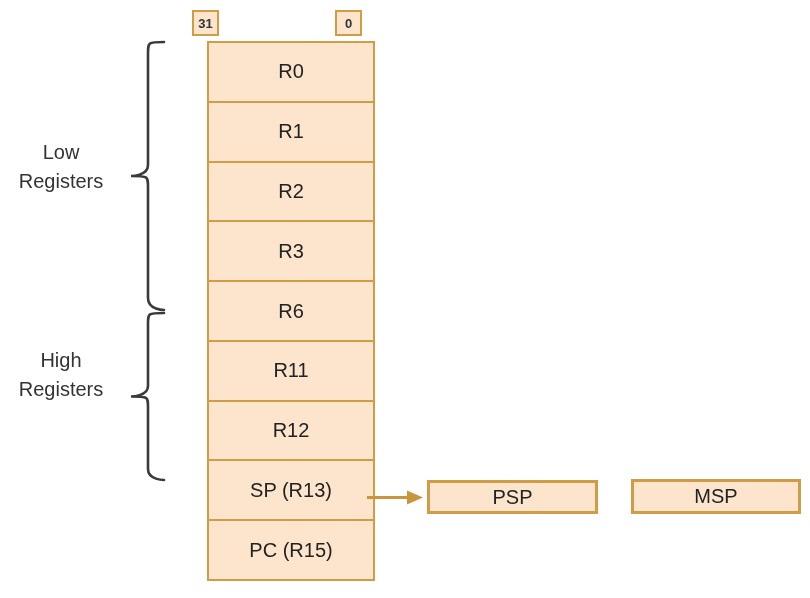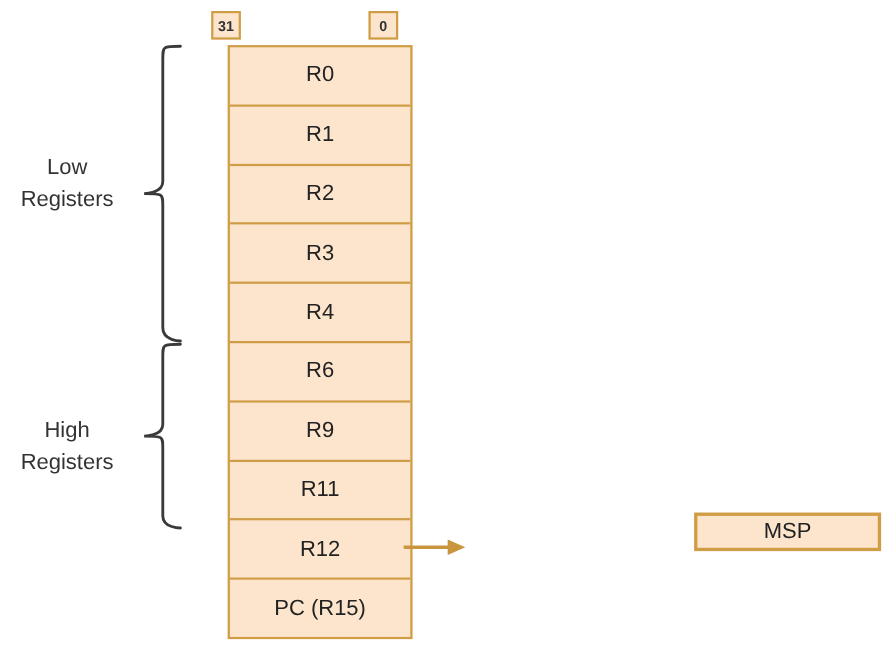--- a/index.html
+++ b/index.html
@@ -65,21 +65,21 @@
   .group-label {
     position: absolute;
     left: 0;
     width: 122px;
     text-align: center;
     font-size: 20px;
     line-height: 29px;
     color: #333;
   }
   #low-label  { top: 138px; }
-  #high-label { top: 377px; }
+  #high-label { top: 346px; }
 
   .brace { position: absolute; left: 128px; }
   #low-brace  { top: 40px; }
   #high-brace { top: 311px; }
   .brace path {
     fill: none;
     stroke: var(--brace);
     stroke-width: 2.6;
     stroke-linecap: round;
   }
@@ -90,40 +90,39 @@
     position: absolute;
     background: var(--box-fill);
     border: 3px solid var(--box-stroke);
     display: flex;
     align-items: center;
     justify-content: center;
     font-size: 20px;
     color: var(--text);
   }
   #psp-box { left: 427px; top: 480px; width: 171px; height: 34px; }
-  #msp-box { left: 631px; top: 466px; width: 170px; height: 35px; }
+  #msp-box { left: 631px; top: 479px; width: 170px; height: 35px; }
 </style>
 </head>
 <body>
 
 <div class="canvas">
 
   <div class="bit-box" id="bit-31">31</div>
   <div class="bit-box" id="bit-0">0</div>
 
   <div class="reg-column">
     <div class="reg-row">R0</div>
     <div class="reg-row">R1</div>
     <div class="reg-row">R2</div>
     <div class="reg-row">R3</div>
-    <div class="reg-row">R4</div>
     <div class="reg-row">R6</div>
-    <div class="reg-row">R9</div>
     <div class="reg-row">R11</div>
     <div class="reg-row">R12</div>
+    <div class="reg-row">SP (R13)</div>
     <div class="reg-row">PC (R15)</div>
   </div>
 
   <svg class="brace" id="low-brace" width="38" height="272" viewBox="0 0 38 272">
     <path d="M 36 2 C 20 2, 20 2, 20 14 L 20 125 C 20 136, 3 136, 3 136 C 20 136, 20 136, 20 147 L 20 258 C 20 270, 36 270, 36 270"></path>
   </svg>
   <svg class="brace" id="high-brace" width="38" height="171" viewBox="0 0 38 171">
     <path d="M 36 2 C 20 2, 20 2, 20 13 L 20 75 C 20 85.5, 3 85.5, 3 85.5 C 20 85.5, 20 85.5, 20 96 L 20 158 C 20 169, 36 169, 36 169"></path>
   </svg>
 
@@ -134,15 +133,16 @@
   <div class="group-label" id="high-label">
     <div>High</div>
     <div>Registers</div>
   </div>
 
   <svg class="sp-arrow" width="60" height="17" viewBox="0 0 60 17">
     <line x1="3" y1="8.5" x2="44" y2="8.5" stroke="var(--arrow)" stroke-width="3"></line>
     <polygon points="43,1.5 59,8.5 43,15.5" fill="var(--arrow)"></polygon>
   </svg>
 
+  <div class="sp-box" id="psp-box">PSP</div>
   <div class="sp-box" id="msp-box">MSP</div>
 
 </div>
 
 </body></html>

